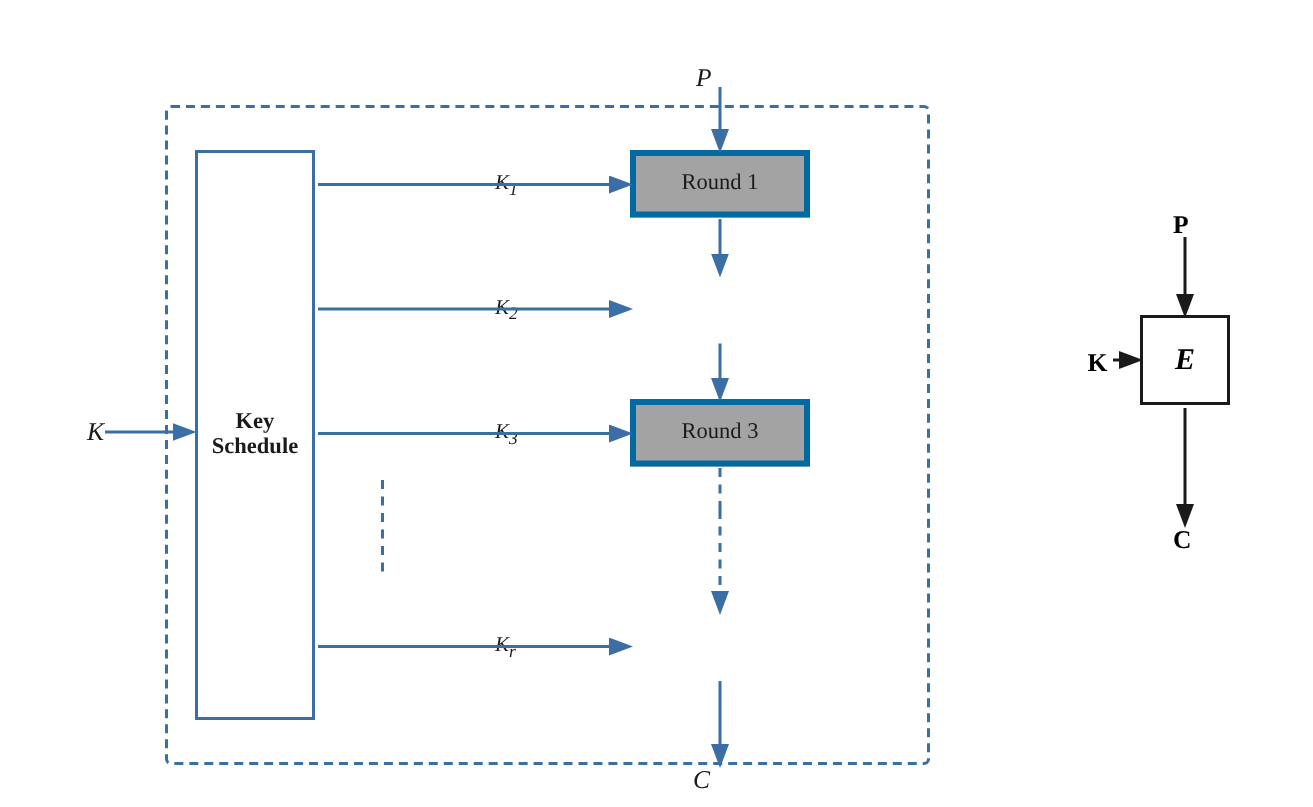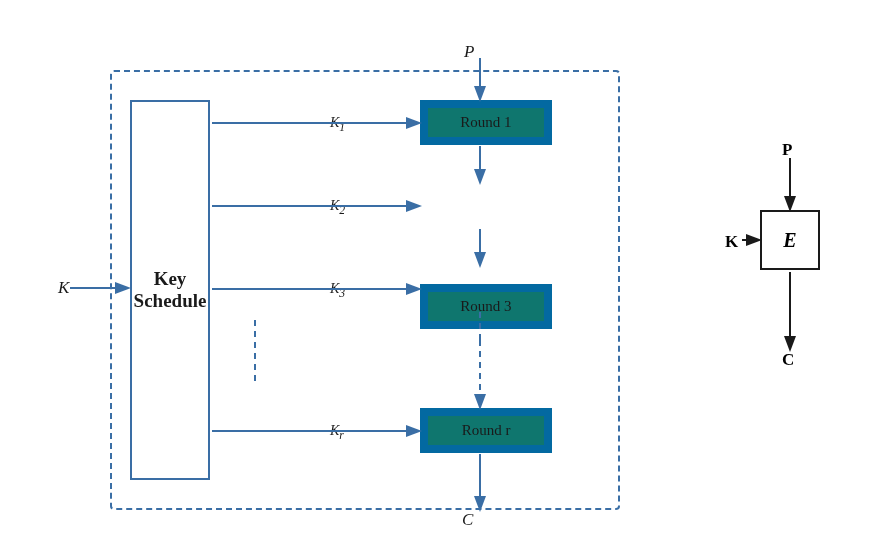--- a/index.html
+++ b/index.html
@@ -37,43 +37,43 @@
       left: 90px;
       top: 80px;
       width: 80px;
       height: 380px;
       border: 2px solid #3a6ea5;
       background: #fff;
       display: flex;
       align-items: center;
       justify-content: center;
       text-align: center;
-      font-size: 19px;
+      font-size: 15px;
       color: #1a1a1a;
       font-weight: bold;
     }
 
     
     .round-box {
       position: absolute;
-      width: 132px;
+      width: 120px;
       height: 45px;
-      border: 8px solid #0369a1;
-      background: #0f766e;
+      border: 4px solid #0369a1;
+      background: #a3a3a3;
       display: flex;
       align-items: center;
       justify-content: center;
       font-size: 15px;
       color: #1a1a1a;
       left: 380px;
     }
 
     .round1 { top: 80px; }
     .round2 { top: 163px; }
-    .round3 { top: 246px; margin-top: 18px; }
+    .round3 { top: 246px; }
     .round-r { top: 388px; }
 
     
     .arrows-svg {
       position: absolute;
       left: 0;
       top: 0;
       width: 620px;
       height: 510px;
       pointer-events: none;
@@ -188,23 +188,20 @@
   </div>
 
   <div class="k-input">K</div>
 
   <div class="round-box round1">
     <span>Round 1</span>
   </div>
   <div class="round-box round3">
     <span>Round 3</span>
   </div>
-  <div class="round-box round-r">
-    <span>Round r</span>
-  </div>
 
   <div class="ki-label" style="left:290px;top:95px;">
     <span><i>K</i><sub>1</sub></span>
   </div>
 
   <div class="ki-label" style="left:290px;top:178px;">
     <span><i>K</i><sub>2</sub></span>
   </div>
 
   <div class="ki-label" style="left:290px;top:261px;">

